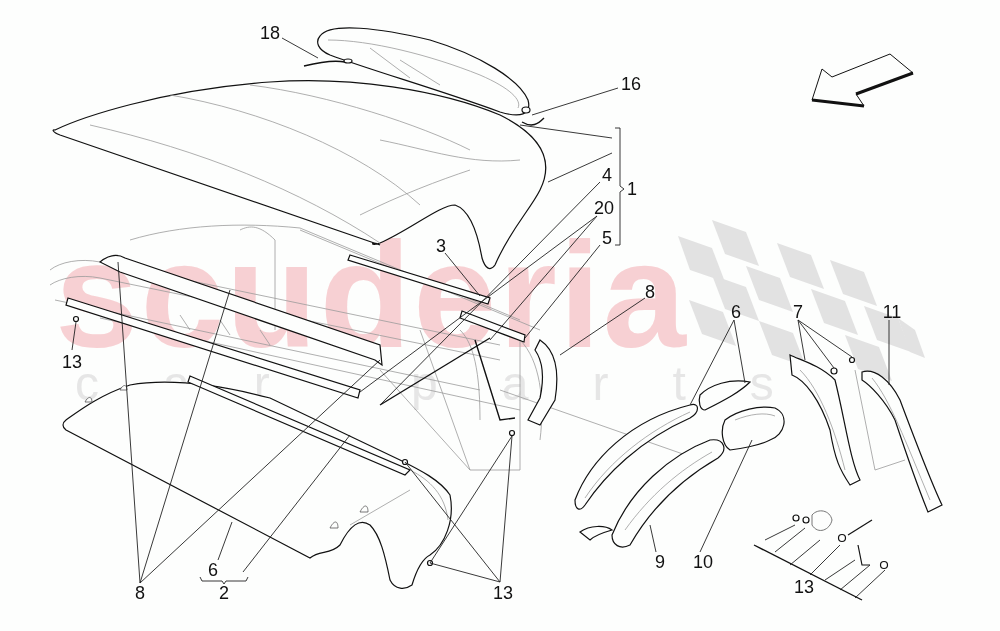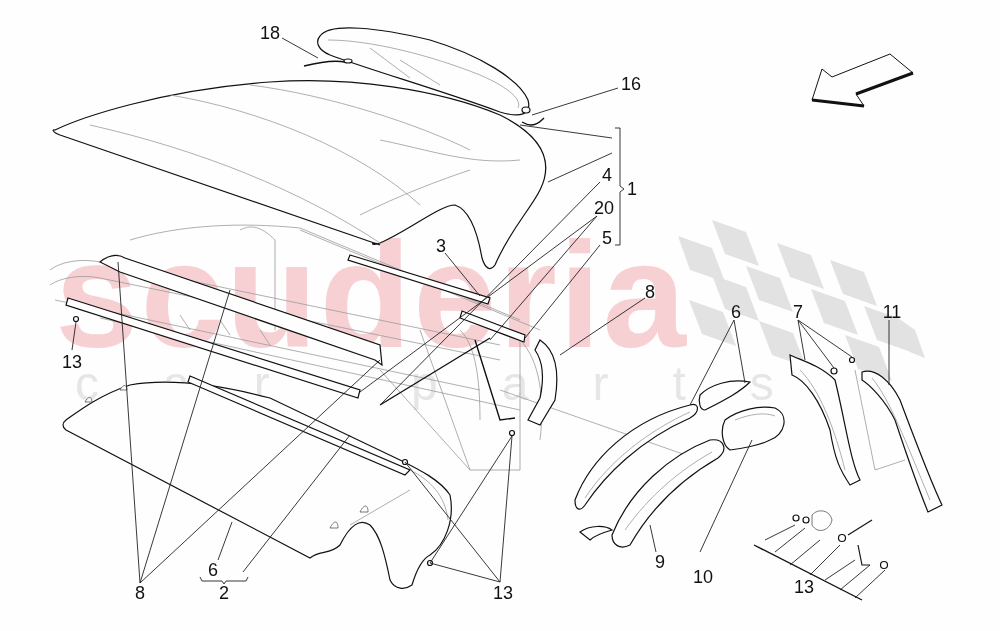--- a/index.html
+++ b/index.html
@@ -194,20 +194,20 @@
   <div class="callout" style="left:607px; top:175px;">4</div>
   <div class="callout" style="left:604px; top:208px;">20</div>
   <div class="callout" style="left:607px; top:238px;">5</div>
   <div class="callout" style="left:441px; top:246px;">3</div>
   <div class="callout" style="left:650px; top:292px;">8</div>
   <div class="callout" style="left:736px; top:312px;">6</div>
   <div class="callout" style="left:798px; top:312px;">7</div>
   <div class="callout" style="left:892px; top:312px;">11</div>
   <div class="callout" style="left:72px; top:362px;">13</div>
   <div class="callout" style="left:660px; top:562px;">9</div>
-  <div class="callout" style="left:703px; top:577px;">10</div>
+  <div class="callout" style="left:703px; top:562px;">10</div>
   <div class="callout" style="left:804px; top:587px;">13</div>
   <div class="callout" style="left:213px; top:570px;">6</div>
   <div class="callout" style="left:224px; top:593px;">2</div>
   <div class="callout" style="left:140px; top:593px;">8</div>
   <div class="callout" style="left:503px; top:593px;">13</div>
 
 </div>
 
 </body></html>

